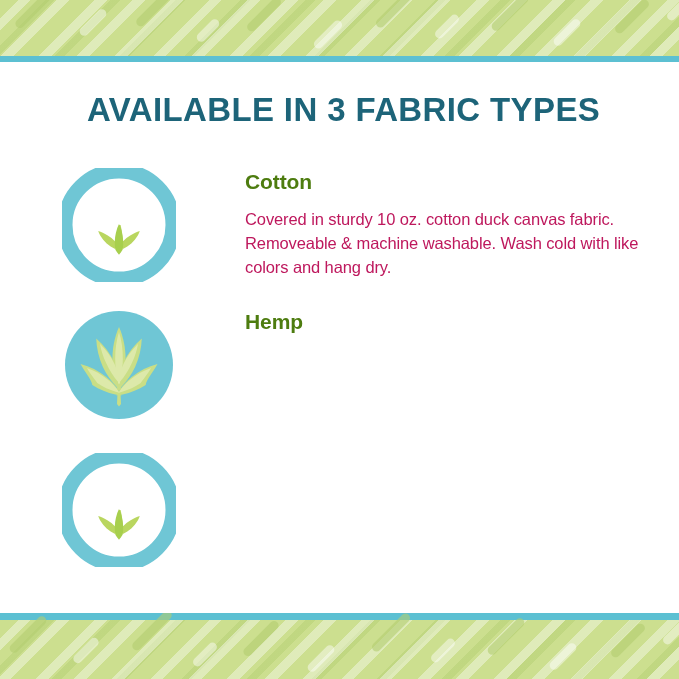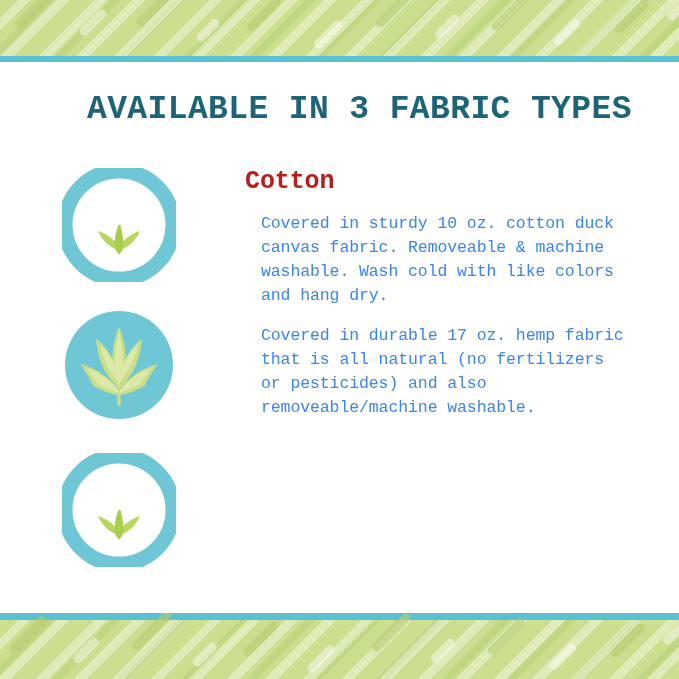--- a/index.html
+++ b/index.html
@@ -14,21 +14,20 @@
     overflow: hidden;
     position: relative;
   }
 
   .page {
     position: relative;
     width: 679px;
     height: 679px;
     background: #ffffff;
     overflow: hidden;
-    font-family: Liberation Mono, monospace;
   }
 
   
   .band {
     position: absolute;
     left: 0;
     width: 679px;
     overflow: hidden;
   }
   .band-top    { top: 0;   height: 62px; }
@@ -111,33 +110,33 @@
   }
   .icon-wrap svg { display: block; width: 114px; height: 114px; }
 
   .row-text {
     position: absolute;
     left: 245px;
     top: 0;
     width: 400px;
   }
   .row-heading {
-    font-size: 25px;
+    font-size: 21px;
     line-height: 28px;
     font-weight: bold;
-    color: #b91c1c;
+    color: #4d7c0f;
     letter-spacing: -0.1px;
     margin: 0 0 11px 0;
   }
   .row-body {
     font-size: 16.5px;
     line-height: 24px;
-    color: #3b82f6;
+    color: #be185d;
     letter-spacing: -0.1px;
-    margin: 16px;
+    margin: 0;
     white-space: pre-line;
   }
 </style>
 </head>
 <body>
 
 <div class="page">
 
   <div class="band band-top">
     <div class="band-pattern">
@@ -226,21 +225,21 @@
         <g fill="#eef3c9" opacity="0.55">
           <path d="M57 24 c2.6 8.5 3.8 17.4 3.8 26.6 c0 8 -1 15.6 -2.9 22.6 l-0.9 3.2 l-0.9 -3.2 c-1.9 -7 -2.9 -14.6 -2.9 -22.6 C53.2 41.4 54.4 32.5 57 24 Z"></path>
           <path d="M38 36 c6 5.6 10.8 12.2 14.4 19.8 c2.8 5.9 4.6 11.9 5.4 18 l0.2 2.3 l-2.2 -2.6 c-4.5 -5.2 -8.3 -11.2 -11.4 -18 C41.2 49.2 39.2 42.6 38 36 Z"></path>
           <path d="M76 36 c-6 5.6 -10.8 12.2 -14.4 19.8 c-2.8 5.9 -4.6 11.9 -5.4 18 l-0.2 2.3 l2.2 -2.6 c4.5 -5.2 8.3 -11.2 11.4 -18 C72.8 49.2 74.8 42.6 76 36 Z"></path>
           <path d="M25 60 c7.5 2.6 14.4 6.4 20.6 11.6 c4.5 3.7 8.1 7.6 10.8 11.6 l1 1.5 l-3.6 -1 c-6.5 -1.8 -12.7 -4.6 -18.5 -8.6 C33.4 72 28.6 66.5 25 60 Z"></path>
           <path d="M89 60 c-7.5 2.6 -14.4 6.4 -20.6 11.6 c-4.5 3.7 -8.1 7.6 -10.8 11.6 l-1 1.5 l3.6 -1 c6.5 -1.8 12.7 -4.6 18.5 -8.6 C80.6 72 85.4 66.5 89 60 Z"></path>
         </g>
       </svg>
     </div>
     <div class="row-text">
-      <div class="row-body">Covered in durable 17 oz. hemp fabric that is all natural (no fertilizers or pesticides) and also removeable/machine washable.</div>
+      <div class="row-heading">Hemp</div>
     </div>
   </div>
 
   <div class="row row-2">
     <div class="icon-wrap">
       <svg viewBox="0 0 114 114" xmlns="http://www.w3.org/2000/svg">
         <circle cx="57" cy="57" r="54" fill="none" stroke="#6fc6d5" stroke-width="15"></circle>
         <path d="M57 22
                  c10 0 17 6 18.5 13.5
                  c8.5 -1.5 16 4.5 16 13

